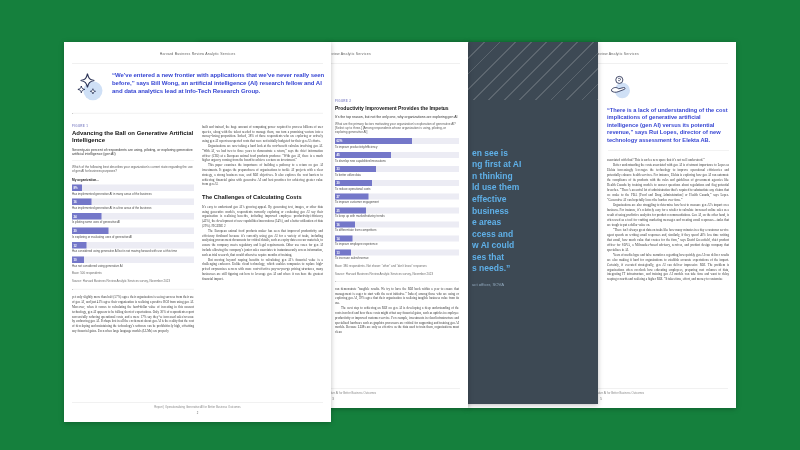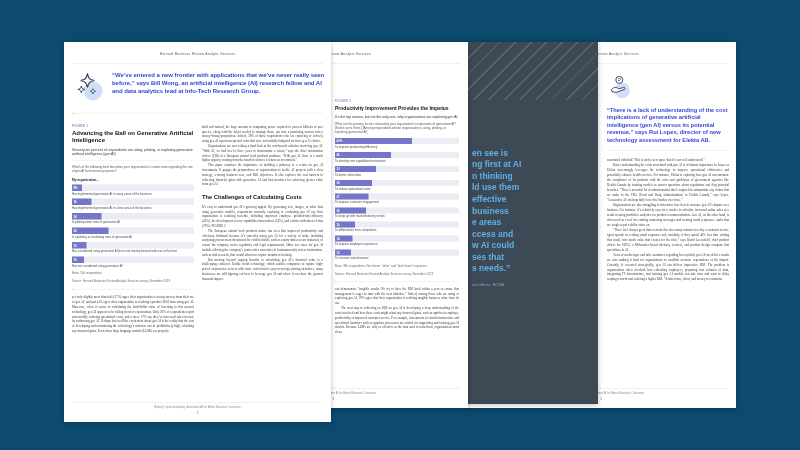--- a/index.html
+++ b/index.html
@@ -1,16 +1,16 @@
 <!DOCTYPE html>
 <html><head>
 <meta charset="utf-8">
 <style>
   html,body{margin:0;padding:0;}
-  .canvas{position:relative;width:800px;height:450px;background:#0c4a6e;overflow:hidden;
+  .canvas{position:relative;width:800px;height:450px;background:#15803d;overflow:hidden;
           font-family:"Liberation Sans",sans-serif;}
   .page{position:absolute;top:42px;background:#ffffff;overflow:hidden;
         box-shadow:0 1px 5px rgba(0,0,0,.25);}
   #page-left {left:64px;width:267px;height:380px;z-index:4;}
   #page-mid  {left:198px;width:270px;height:366px;z-index:3;}
   #page-dark {left:328px;width:270px;height:362px;z-index:2;background:#3d4954;}
   #page-right{left:466px;width:270px;height:366px;z-index:1;}
   .sheet{position:absolute;left:0;top:0;width:200%;height:200%;
          transform:scale(.5);transform-origin:0 0;}
   .phead{position:absolute;top:20px;left:0;right:0;text-align:center;

